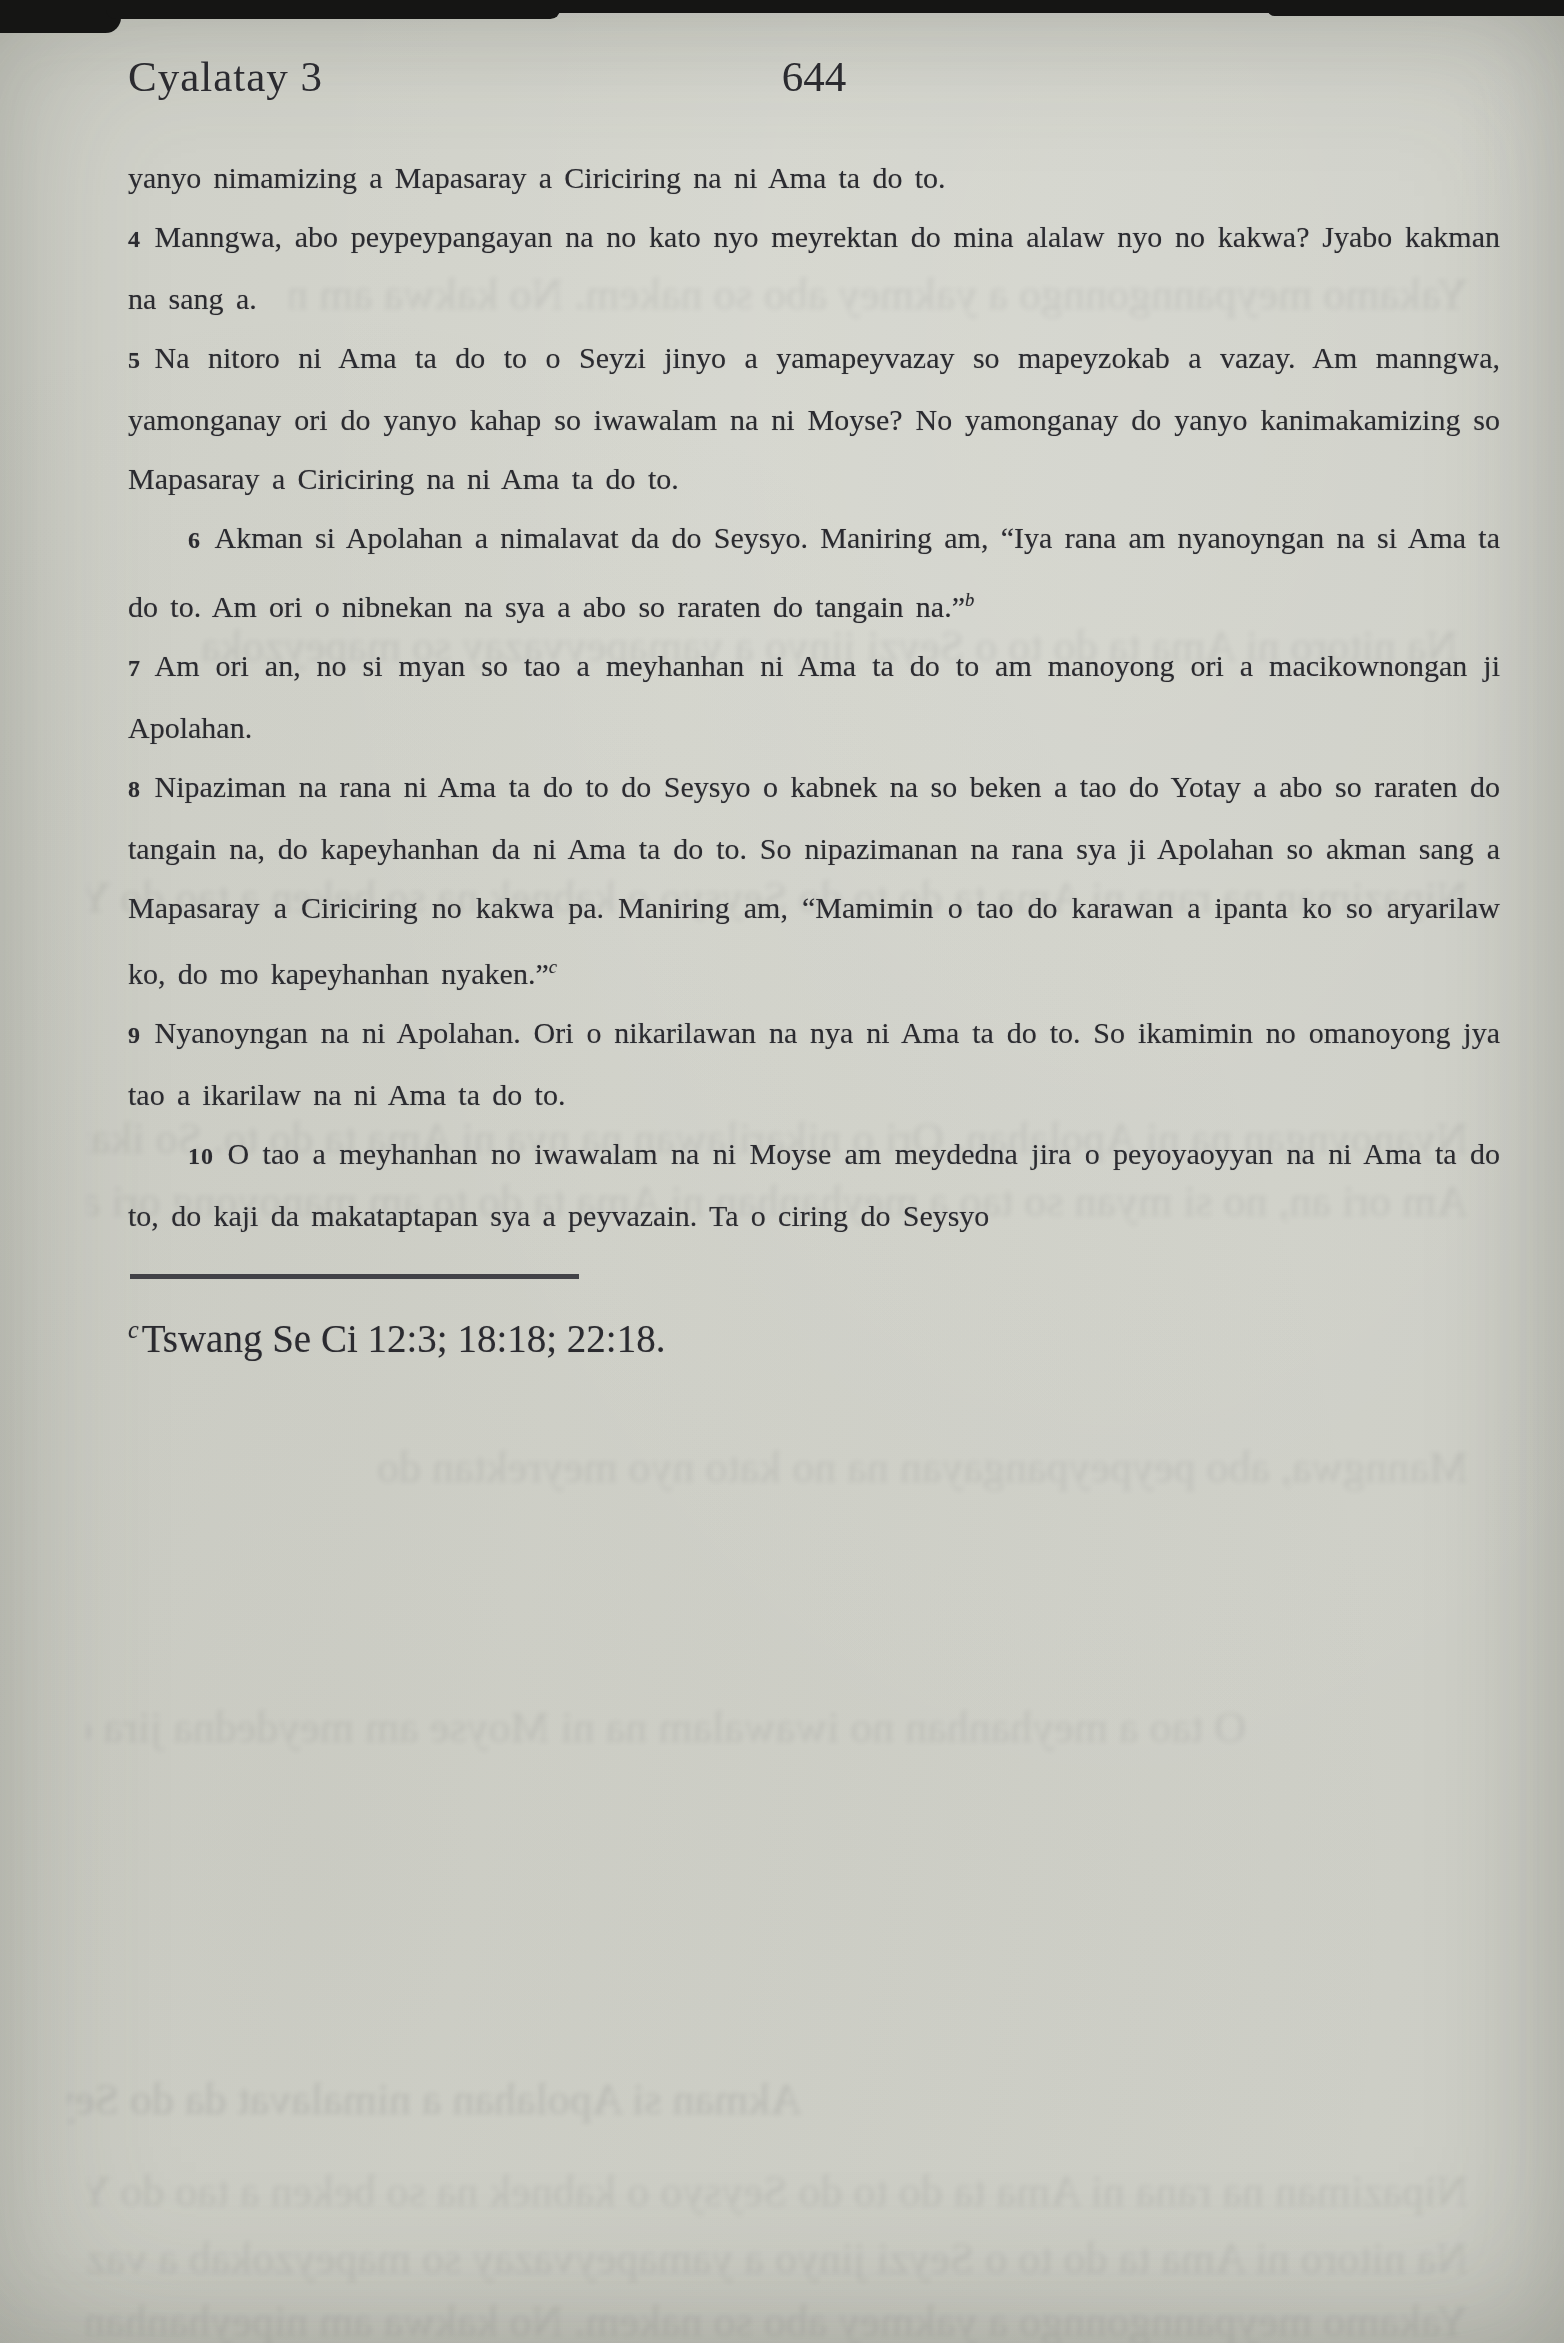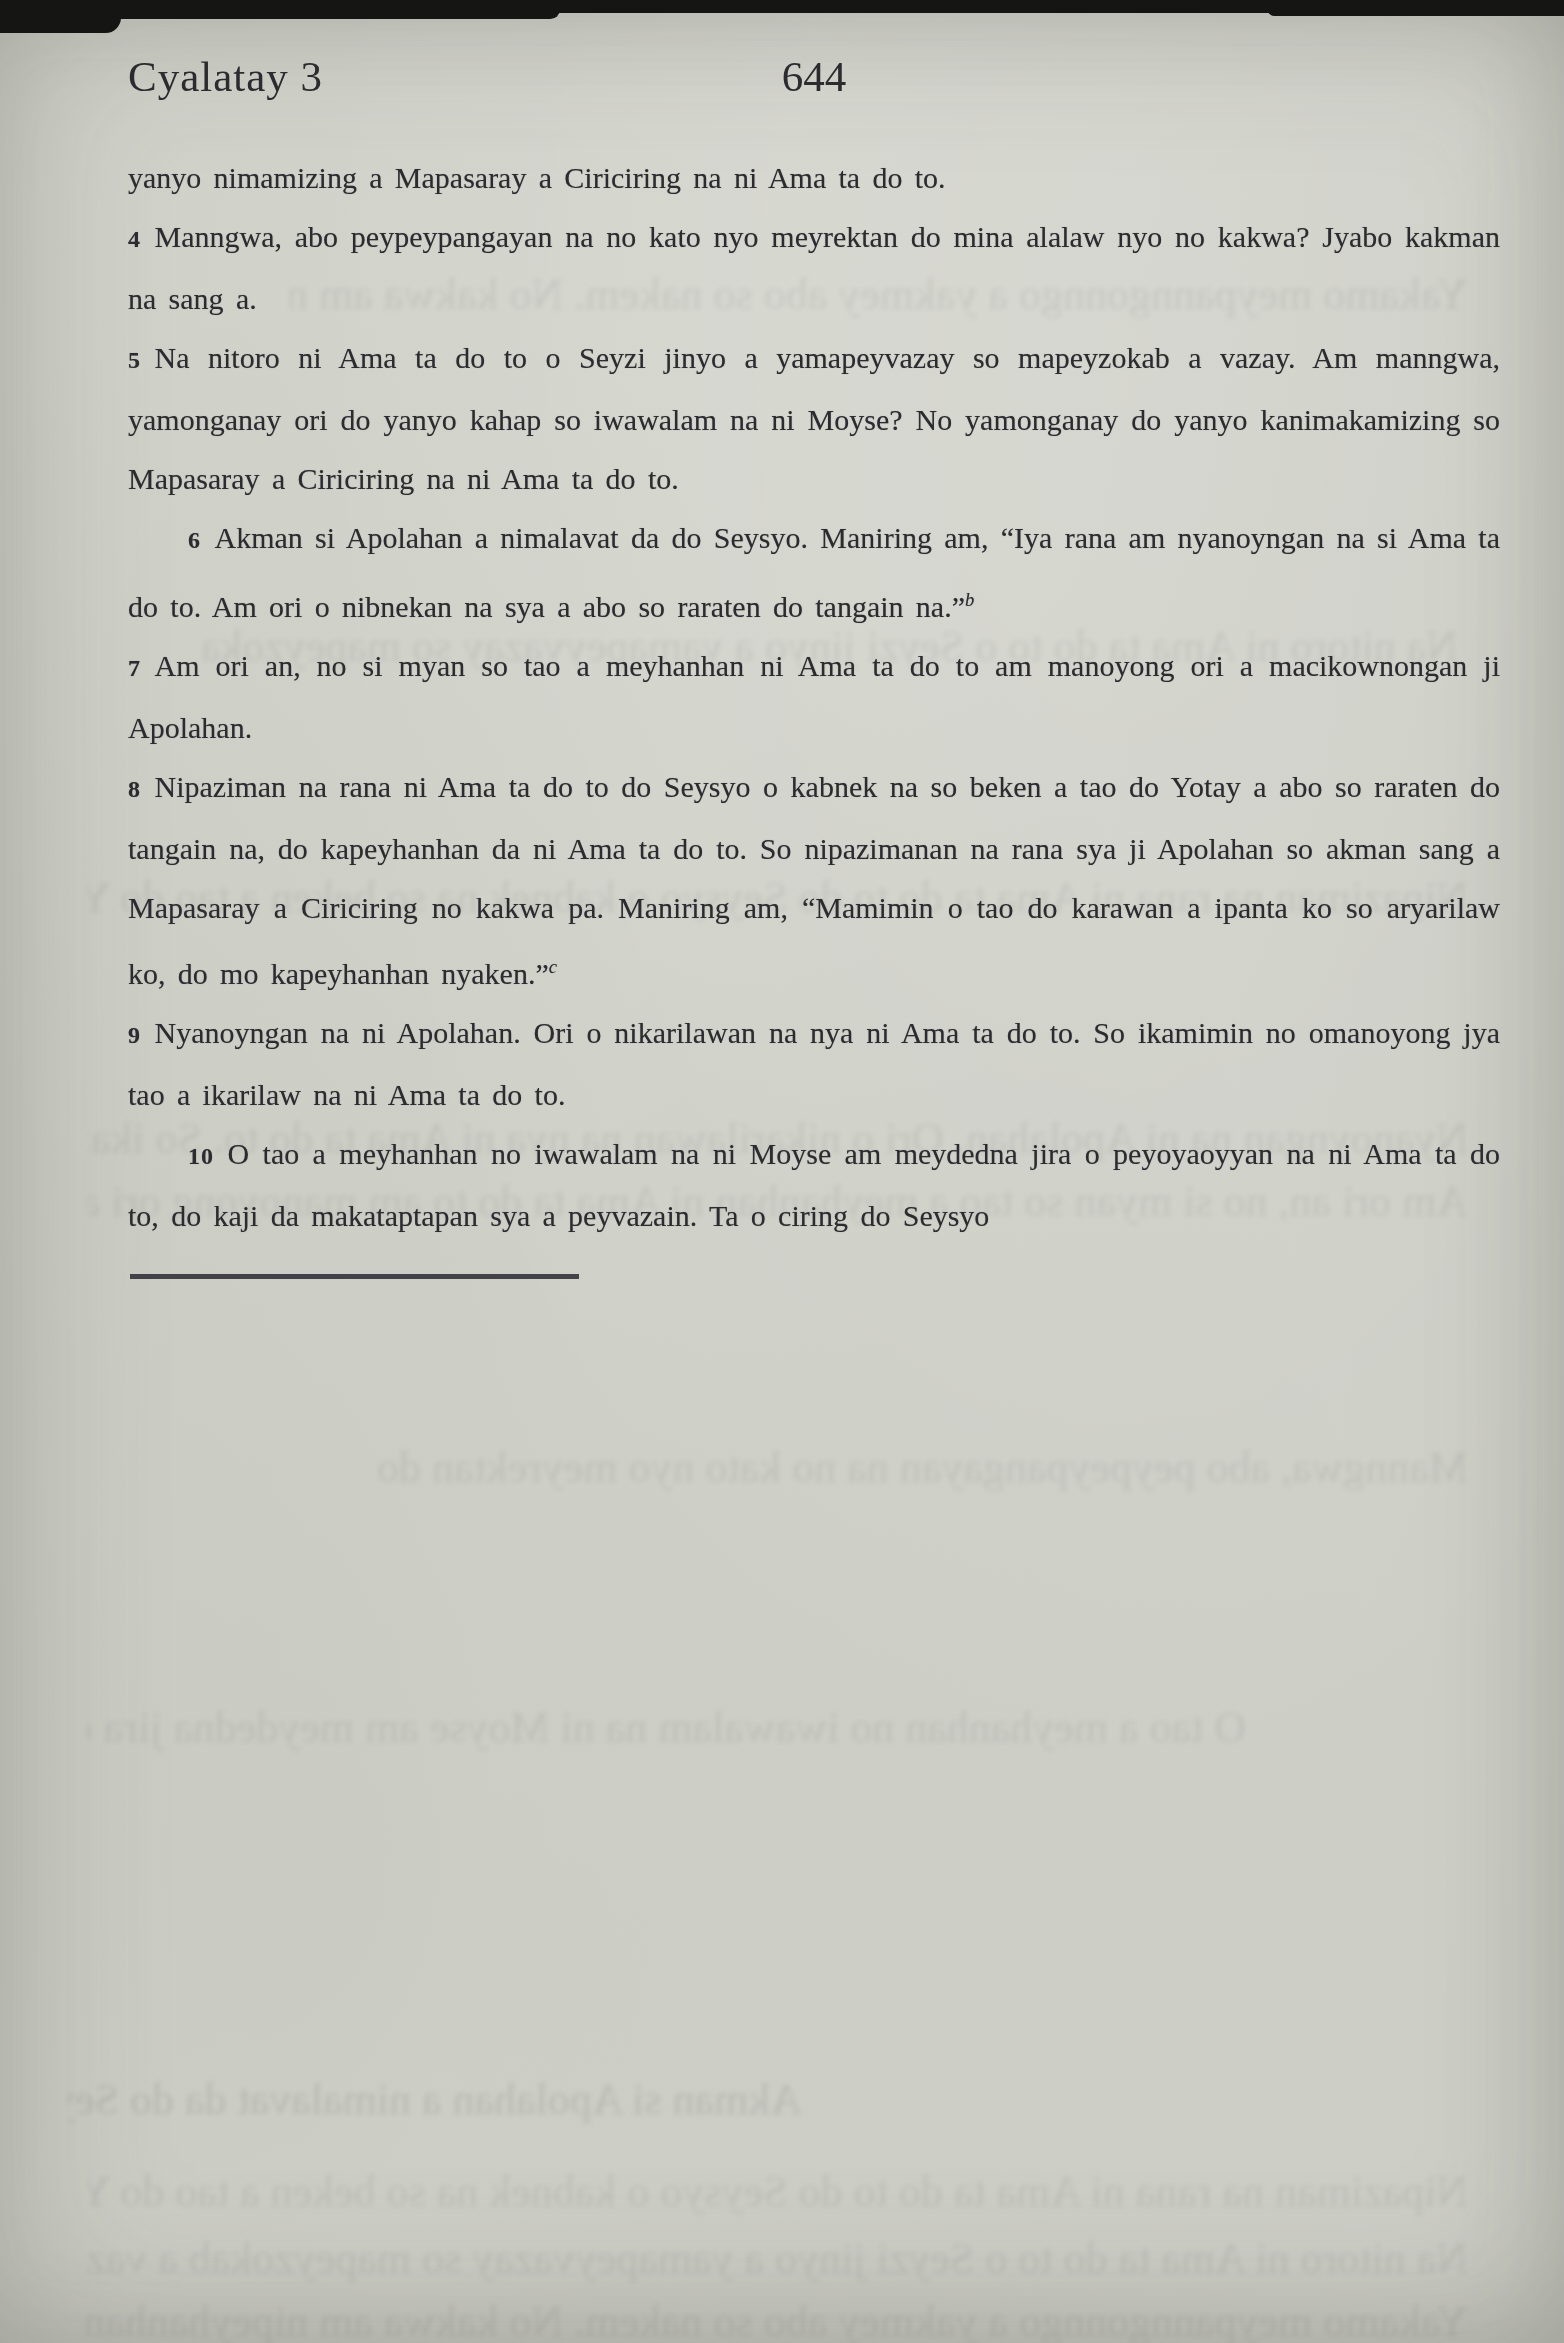--- a/index.html
+++ b/index.html
@@ -131,17 +131,20 @@
 
       <p class="verse indent">
         <span class="vnum">10</span><span>O tao a meyhanhan no iwawalam na ni Moyse am meydedna jira o peyoyaoyyan na ni Ama ta do to, do kaji da makataptapan sya a peyvazain. Ta o ciring do Seysyo</span>
       </p>
 
     </div>
 
     <div class="fn-rule"></div>
 
     <div class="footnotes">
+      <p class="footnote">
+        <sup class="fnmark">c</sup><span>Tswang Se Ci 12:3; 18:18; 22:18.</span>
+      </p>
     </div>
 
   </div>
 </div>
 
 
 </body></html>

